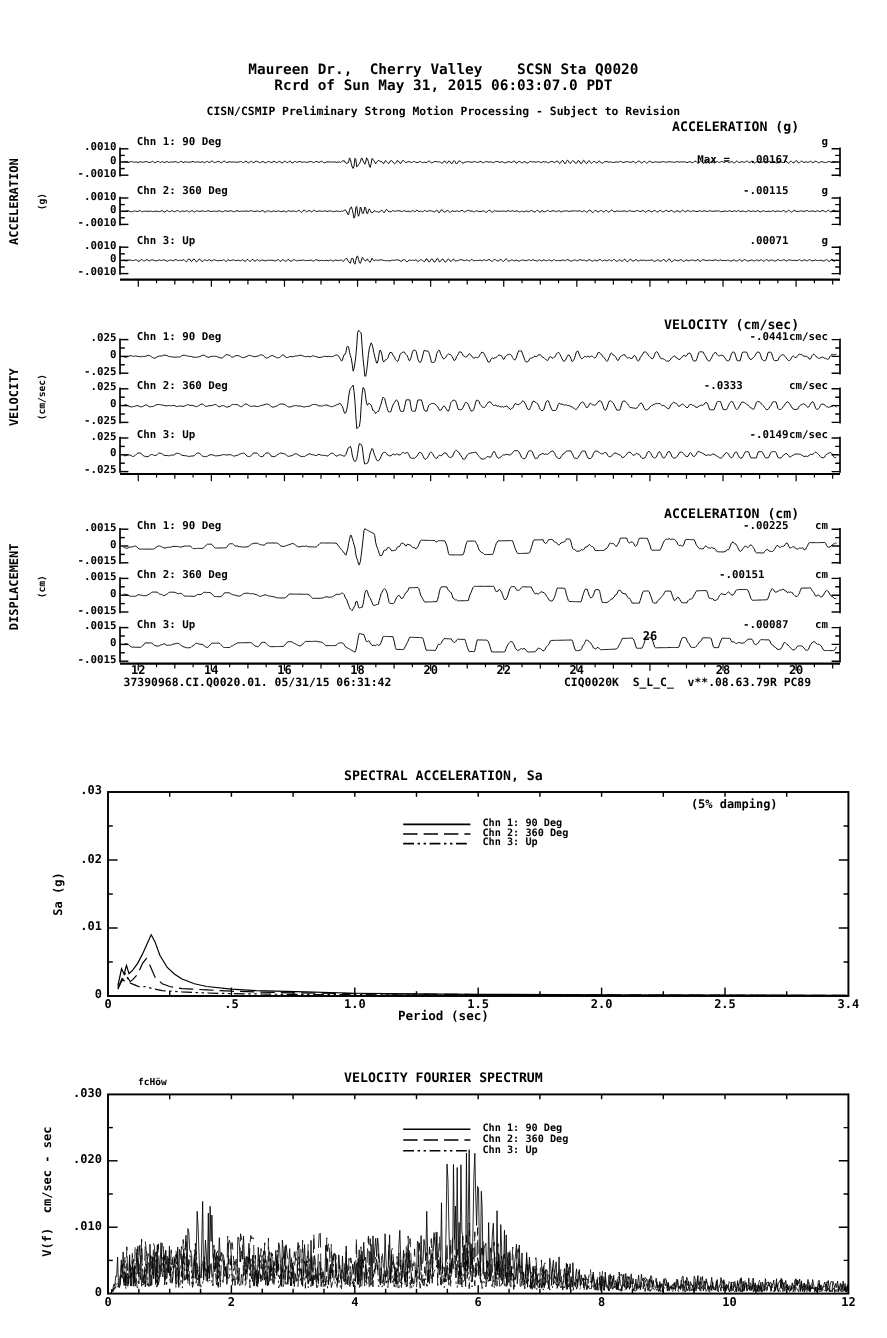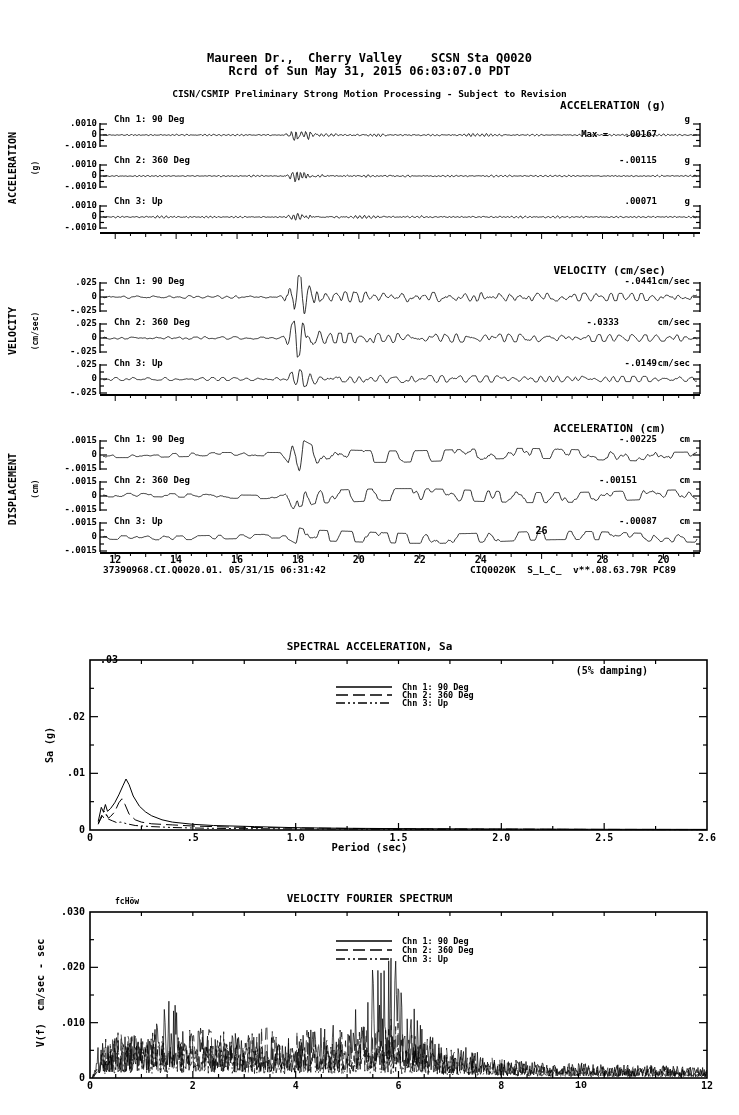--- a/index.html
+++ b/index.html
@@ -439,38 +439,38 @@
     <div class="lbl f9" style="left: 690px; top: 476px; transform: translate(-100%, 0px);">cm</div>
     <div class="lbl f9" style="left: 97px; top: 523px; transform: translate(-100%, -50%);">.0015</div>
     <div class="lbl f9" style="left: 97px; top: 537px; transform: translate(-100%, -50%);">0</div>
     <div class="lbl f9" style="left: 97px; top: 551px; transform: translate(-100%, -50%);">-.0015</div>
     <div class="lbl f9" style="left: 114px; top: 517px; transform: translate(0px, 0px);">Chn 3: Up</div>
     <div class="lbl f9" style="left: 657px; top: 517px; transform: translate(-100%, 0px);">-.00087</div>
     <div class="lbl f9" style="left: 690px; top: 517px; transform: translate(-100%, 0px);">cm</div>
     <div class="lbl f10" style="left: 85px; top: 830px; transform: translate(-100%, -50%);">0</div>
     <div class="lbl f10" style="left: 85px; top: 773.333px; transform: translate(-100%, -50%);">.01</div>
     <div class="lbl f10" style="left: 85px; top: 716.667px; transform: translate(-100%, -50%);">.02</div>
-    <div class="lbl f10" style="left: 85px; top: 660px; transform: translate(-100%, -50%); margin-left: 33px;">.03</div>
+    <div class="lbl f10" style="left: 85px; top: 660px; transform: translate(-100%, -50%);">.03</div>
     <div class="lbl f10" style="left: 90px; top: 833px; transform: translate(-50%, 0px);">0</div>
     <div class="lbl f10" style="left: 192.833px; top: 833px; transform: translate(-50%, 0px);">.5</div>
     <div class="lbl f10" style="left: 295.667px; top: 833px; transform: translate(-50%, 0px);">1.0</div>
     <div class="lbl f10" style="left: 398.5px; top: 833px; transform: translate(-50%, 0px);">1.5</div>
     <div class="lbl f10" style="left: 501.333px; top: 833px; transform: translate(-50%, 0px);">2.0</div>
     <div class="lbl f10" style="left: 604.167px; top: 833px; transform: translate(-50%, 0px);">2.5</div>
-    <div class="lbl f10" style="left: 707px; top: 833px; transform: translate(-50%, 0px);">2.6</div>
+    <div class="lbl f10" style="left: 707px; top: 833px; transform: translate(-50%, 0px);">3.4</div>
     <div class="lbl f85" style="left: 402px; top: 687px; transform: translate(0px, -50%);">Chn 1: 90 Deg</div>
     <div class="lbl f85" style="left: 402px; top: 695px; transform: translate(0px, -50%);">Chn 2: 360 Deg</div>
     <div class="lbl f85" style="left: 402px; top: 703px; transform: translate(0px, -50%);">Chn 3: Up</div>
     <div class="lbl f10" style="left: 85px; top: 1078px; transform: translate(-100%, -50%);">0</div>
     <div class="lbl f10" style="left: 85px; top: 1022.67px; transform: translate(-100%, -50%);">.010</div>
     <div class="lbl f10" style="left: 85px; top: 967.333px; transform: translate(-100%, -50%);">.020</div>
     <div class="lbl f10" style="left: 85px; top: 912px; transform: translate(-100%, -50%);">.030</div>
     <div class="lbl f10" style="left: 90px; top: 1081px; transform: translate(-50%, 0px);">0</div>
     <div class="lbl f10" style="left: 192.833px; top: 1081px; transform: translate(-50%, 0px);">2</div>
     <div class="lbl f10" style="left: 295.667px; top: 1081px; transform: translate(-50%, 0px);">4</div>
     <div class="lbl f10" style="left: 398.5px; top: 1081px; transform: translate(-50%, 0px);">6</div>
     <div class="lbl f10" style="left: 501.333px; top: 1081px; transform: translate(-50%, 0px);">8</div>
-    <div class="lbl f10" style="left: 581px; top: 1081px; transform: translate(-50%, 0px); font-family: Liberation Mono, monospace;">10</div>
+    <div class="lbl f10" style="left: 608px; top: 1081px; transform: translate(-50%, 0px);">10</div>
     <div class="lbl f10" style="left: 707px; top: 1081px; transform: translate(-50%, 0px);">12</div>
     <div class="lbl f85" style="left: 402px; top: 941px; transform: translate(0px, -50%);">Chn 1: 90 Deg</div>
     <div class="lbl f85" style="left: 402px; top: 950px; transform: translate(0px, -50%);">Chn 2: 360 Deg</div>
     <div class="lbl f85" style="left: 402px; top: 959px; transform: translate(0px, -50%);">Chn 3: Up</div>
   </div>
 
 </body></html>

